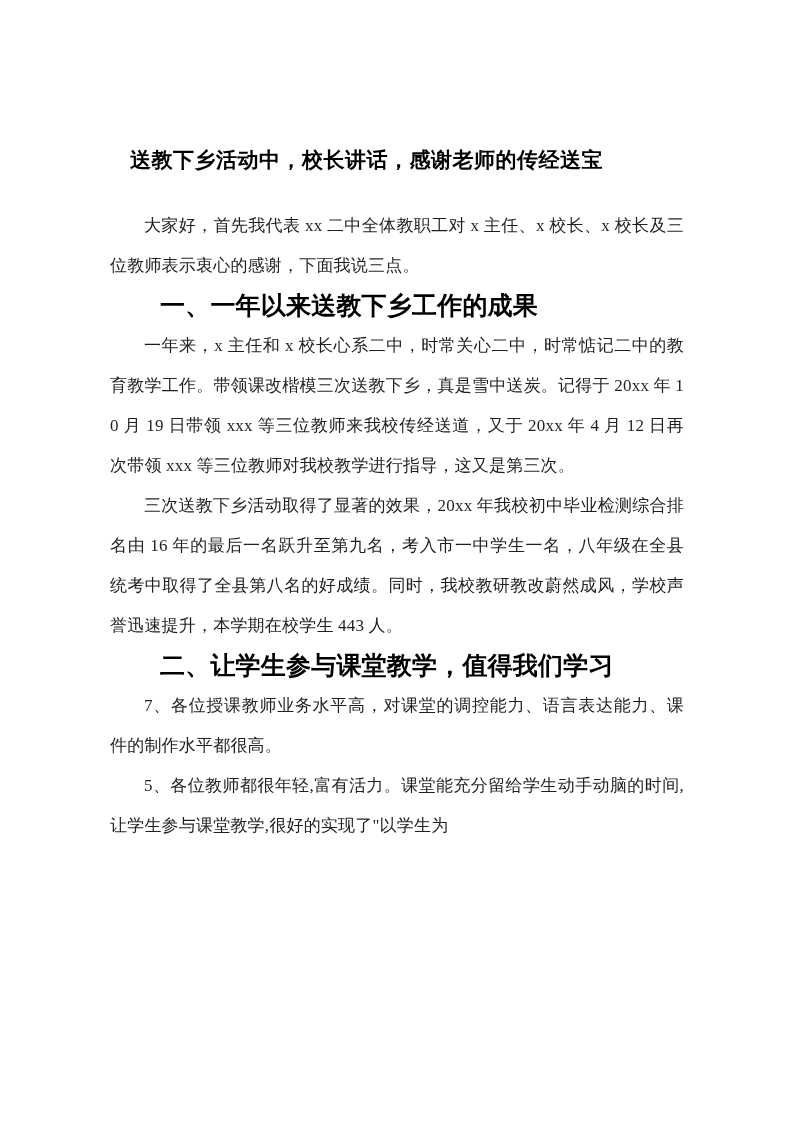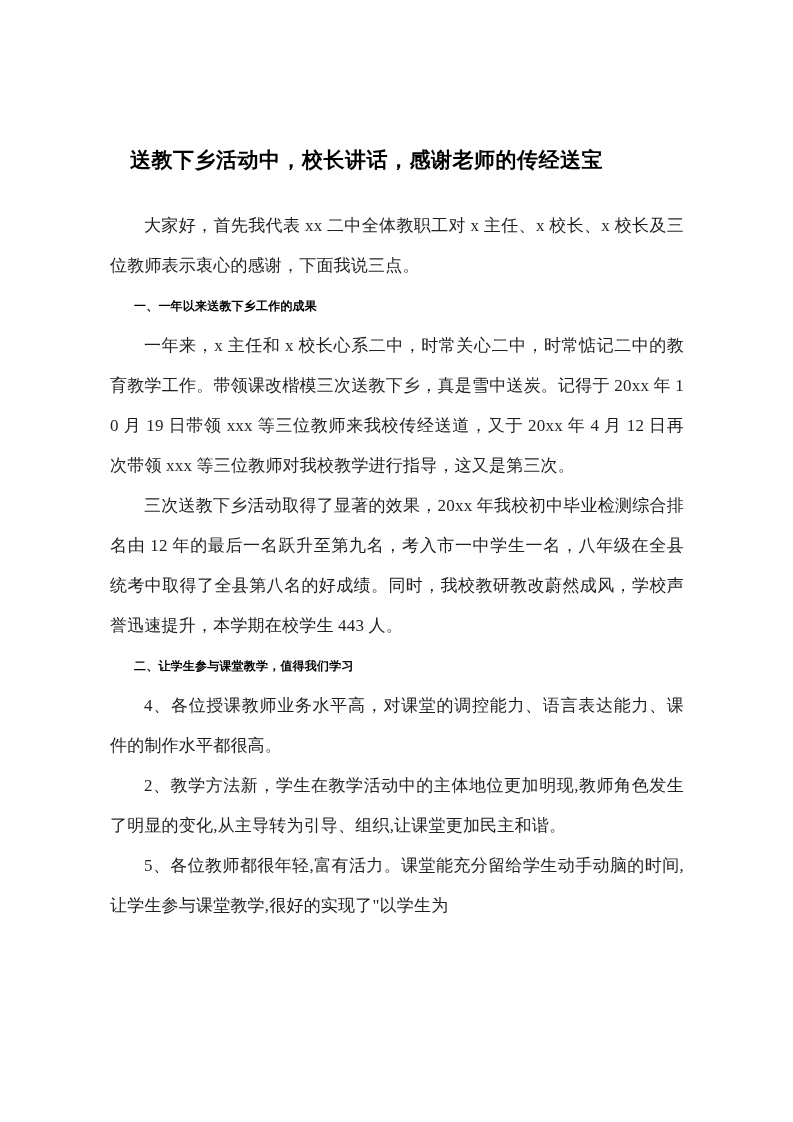--- a/index.html
+++ b/index.html
@@ -57,21 +57,21 @@
     word-break: break-all;
   }
 
   .para + .para {
     margin-top: 0;
   }
 
   .heading {
     font-family: "DejaVu Sans", "Liberation Sans", sans-serif;
     font-weight: bold;
-    font-size: 12px;
+    font-size: 25px;
     line-height: 40px;
     color: #000000;
     margin: 0;
     text-indent: 2em;
     letter-spacing: 0.2px;
     white-space: nowrap;
   }
 </style>
 </head>
 <body>
@@ -80,24 +80,23 @@
   <div class="content">
 
     <h1 class="doc-title">送教下乡活动中，校长讲话，感谢老师的传经送宝</h1>
 
     <p class="para">大家好，首先我代表 xx 二中全体教职工对 x 主任、x 校长、x 校长及三位教师表示衷心的感谢，下面我说三点。</p>
 
     <p class="heading">一、一年以来送教下乡工作的成果</p>
 
     <p class="para">一年来，x 主任和 x 校长心系二中，时常关心二中，时常惦记二中的教育教学工作。带领课改楷模三次送教下乡，真是雪中送炭。记得于 20xx 年 10 月 19 日带领 xxx 等三位教师来我校传经送道，又于 20xx 年 4 月 12 日再次带领 xxx 等三位教师对我校教学进行指导，这又是第三次。</p>
 
-    <p class="para">三次送教下乡活动取得了显著的效果，20xx 年我校初中毕业检测综合排名由 12 年的最后一名跃升至第九名，考入市一中学生一名，八年级在全县统考中取得了全县第八名的好成绩。同时，我校教研教改蔚然成风，学校声誉迅速提升，本学期在校学生 443 人。</p>
+    <p class="para">三次送教下乡活动取得了显著的效果，20xx 年我校初中毕业检测综合排名由 16 年的最后一名跃升至第九名，考入市一中学生一名，八年级在全县统考中取得了全县第八名的好成绩。同时，我校教研教改蔚然成风，学校声誉迅速提升，本学期在校学生 443 人。</p>
 
     <p class="heading">二、让学生参与课堂教学，值得我们学习</p>
 
-    <p class="para">4、各位授课教师业务水平高，对课堂的调控能力、语言表达能力、课件的制作水平都很高。</p>
+    <p class="para">7、各位授课教师业务水平高，对课堂的调控能力、语言表达能力、课件的制作水平都很高。</p>
 
-    <p class="para">2、教学方法新，学生在教学活动中的主体地位更加明现,教师角色发生了明显的变化,从主导转为引导、组织,让课堂更加民主和谐。</p>
 
     <p class="para">5、各位教师都很年轻,富有活力。课堂能充分留给学生动手动脑的时间,让学生参与课堂教学,很好的实现了"以学生为</p>
 
   </div>
 </div>
 
 </body></html>

